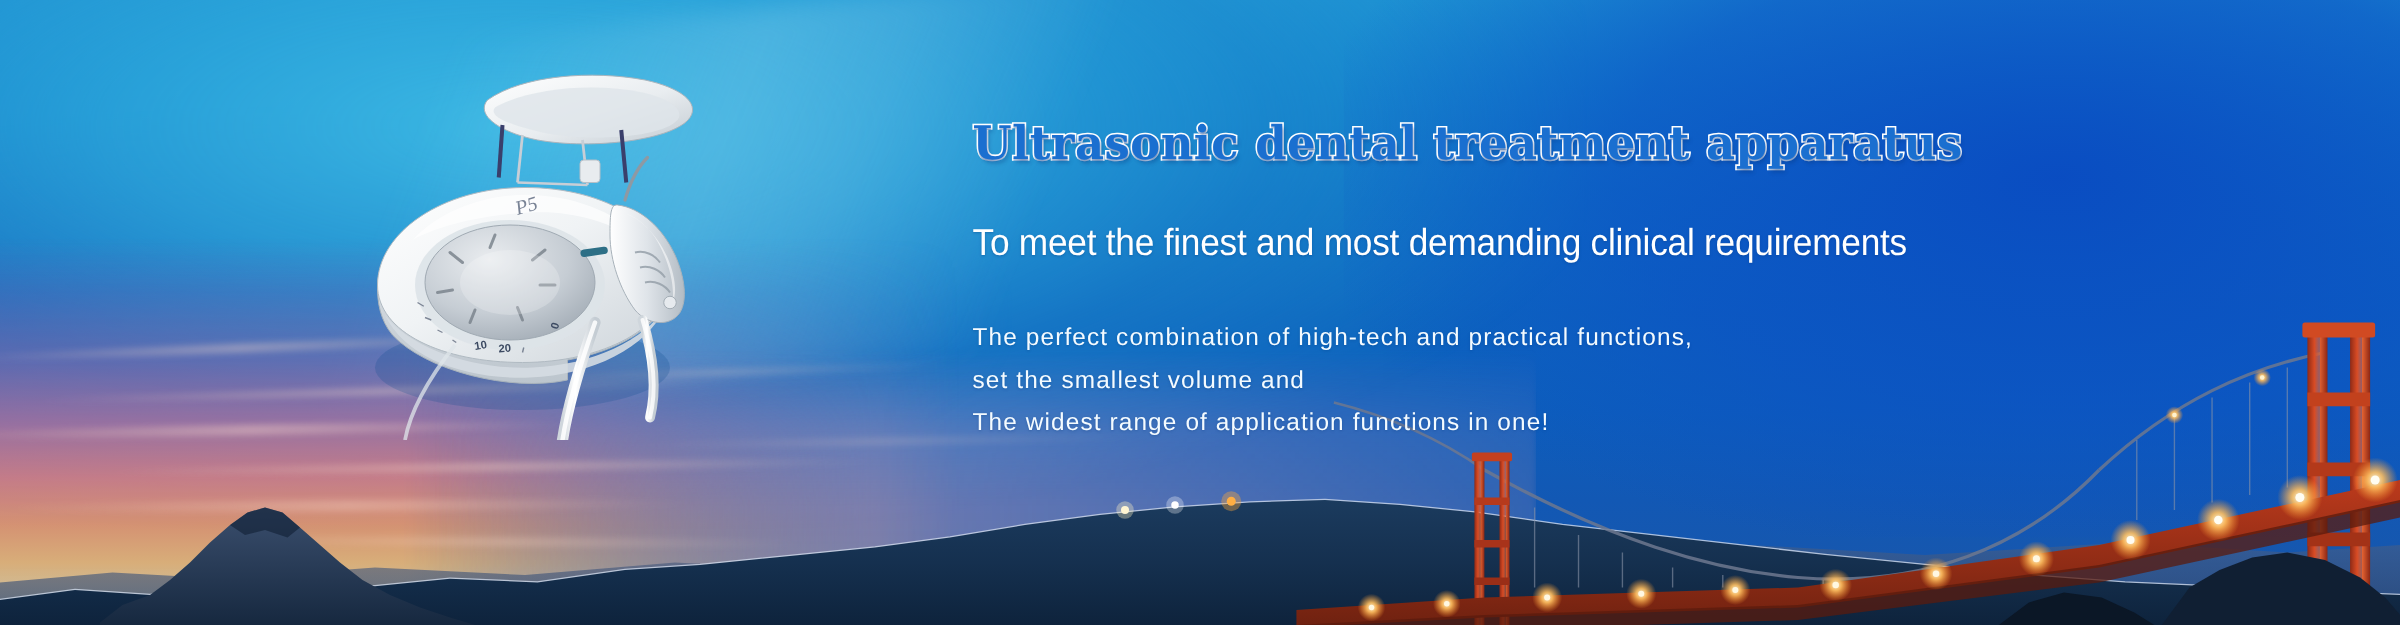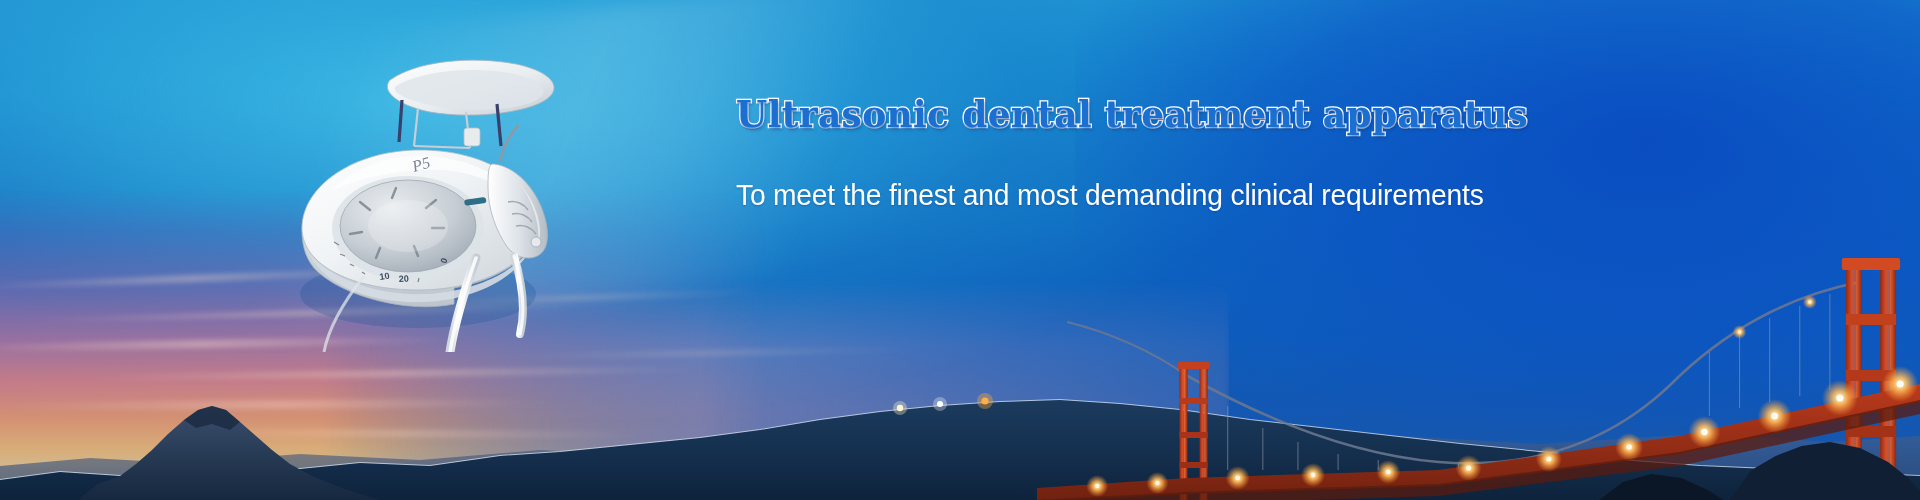--- a/index.html
+++ b/index.html
@@ -128,21 +128,21 @@
   .product{
     position:absolute;
     left:268px; top:42px;
     width:330px; height:310px;
   }
   .product svg{display:block;width:100%;height:100%;}
 
   
   .copy{
     position:absolute;
-    left:736px; top:96px;
+    left:778px; top:96px;
     width:1010px;
   }
   .headline{
     margin:0;
     font-family:"DejaVu Serif", serif;
     font-weight:bold;
     font-size:37px;
     line-height:1.0;
     letter-spacing:.4px;
     color:#1a6fd0;
@@ -481,16 +481,21 @@
       <path d="M96,234 C74,262 60,288 56,310" stroke="#dfe5ea" stroke-width="3" fill="none" opacity=".75"></path>
     </svg>
   </div>
 
   <div class="copy">
 
     <h1 class="headline">Ultrasonic dental treatment apparatus</h1>
 
     <p class="subhead">To meet the finest and most demanding clinical requirements</p>
 
+    <ul class="body-copy">
+      <li>The perfect combination of high-tech and practical functions,</li>
+      <li>set the smallest volume and</li>
+      <li>The widest range of application functions in one!</li>
+    </ul>
 
   </div>
 
 </div>
 
 </body></html>

